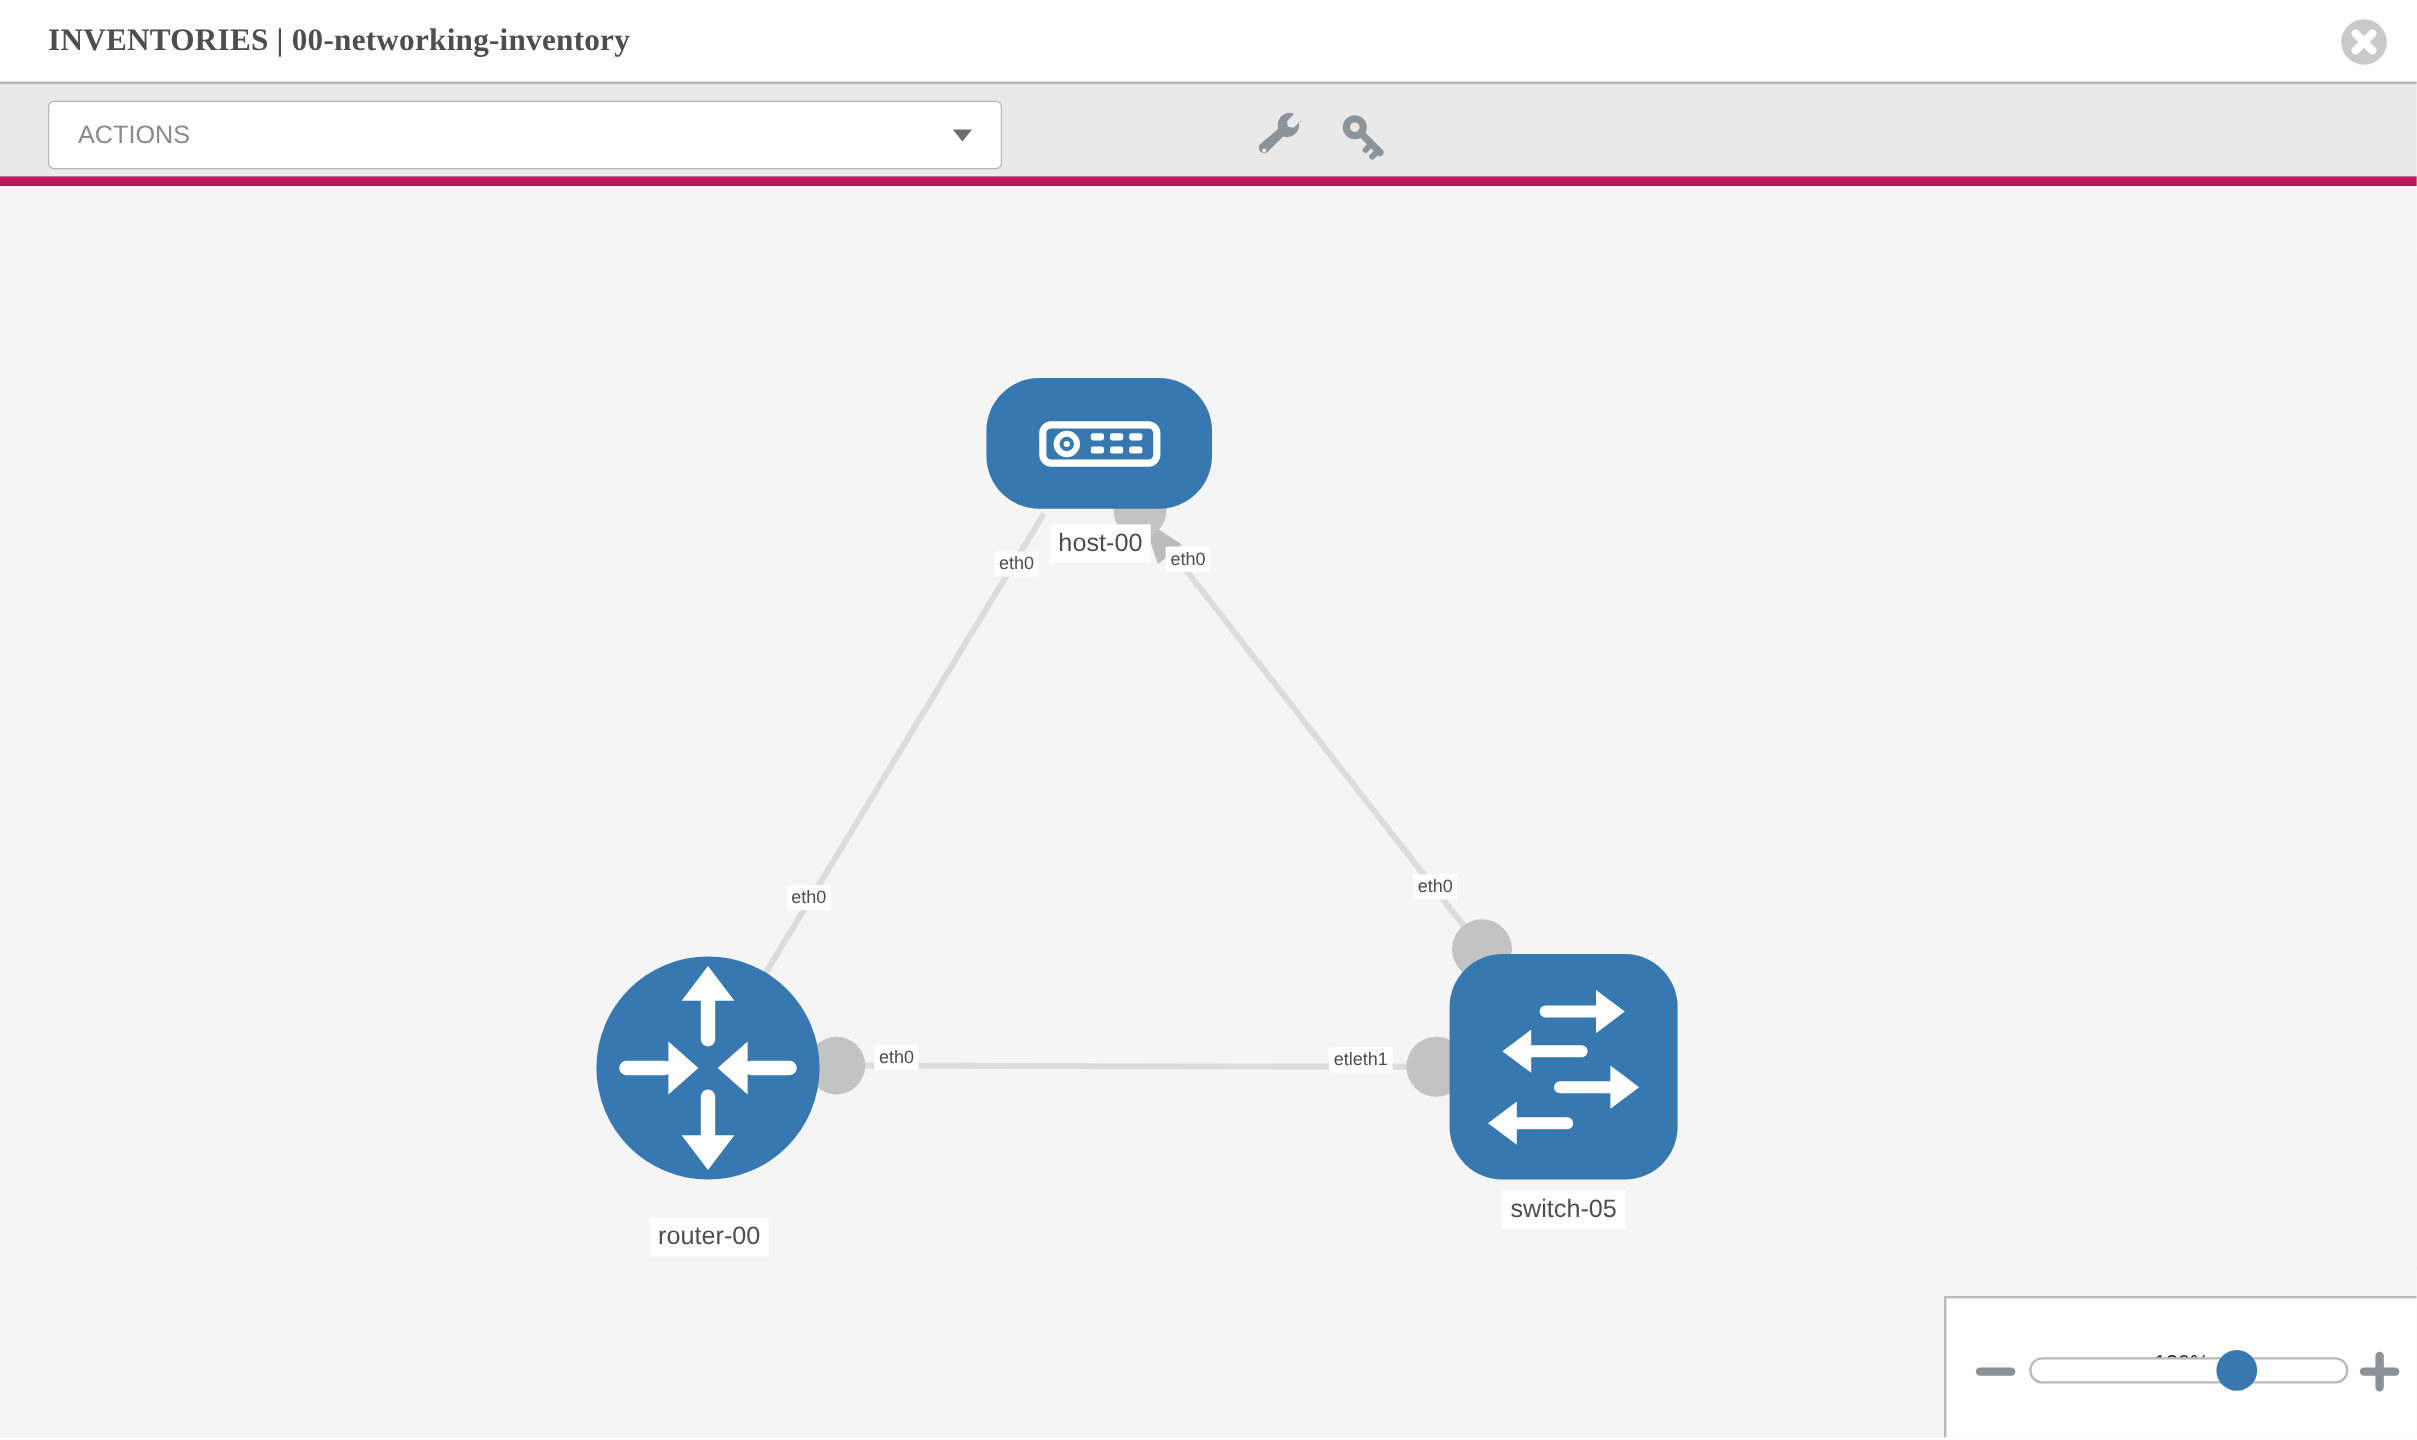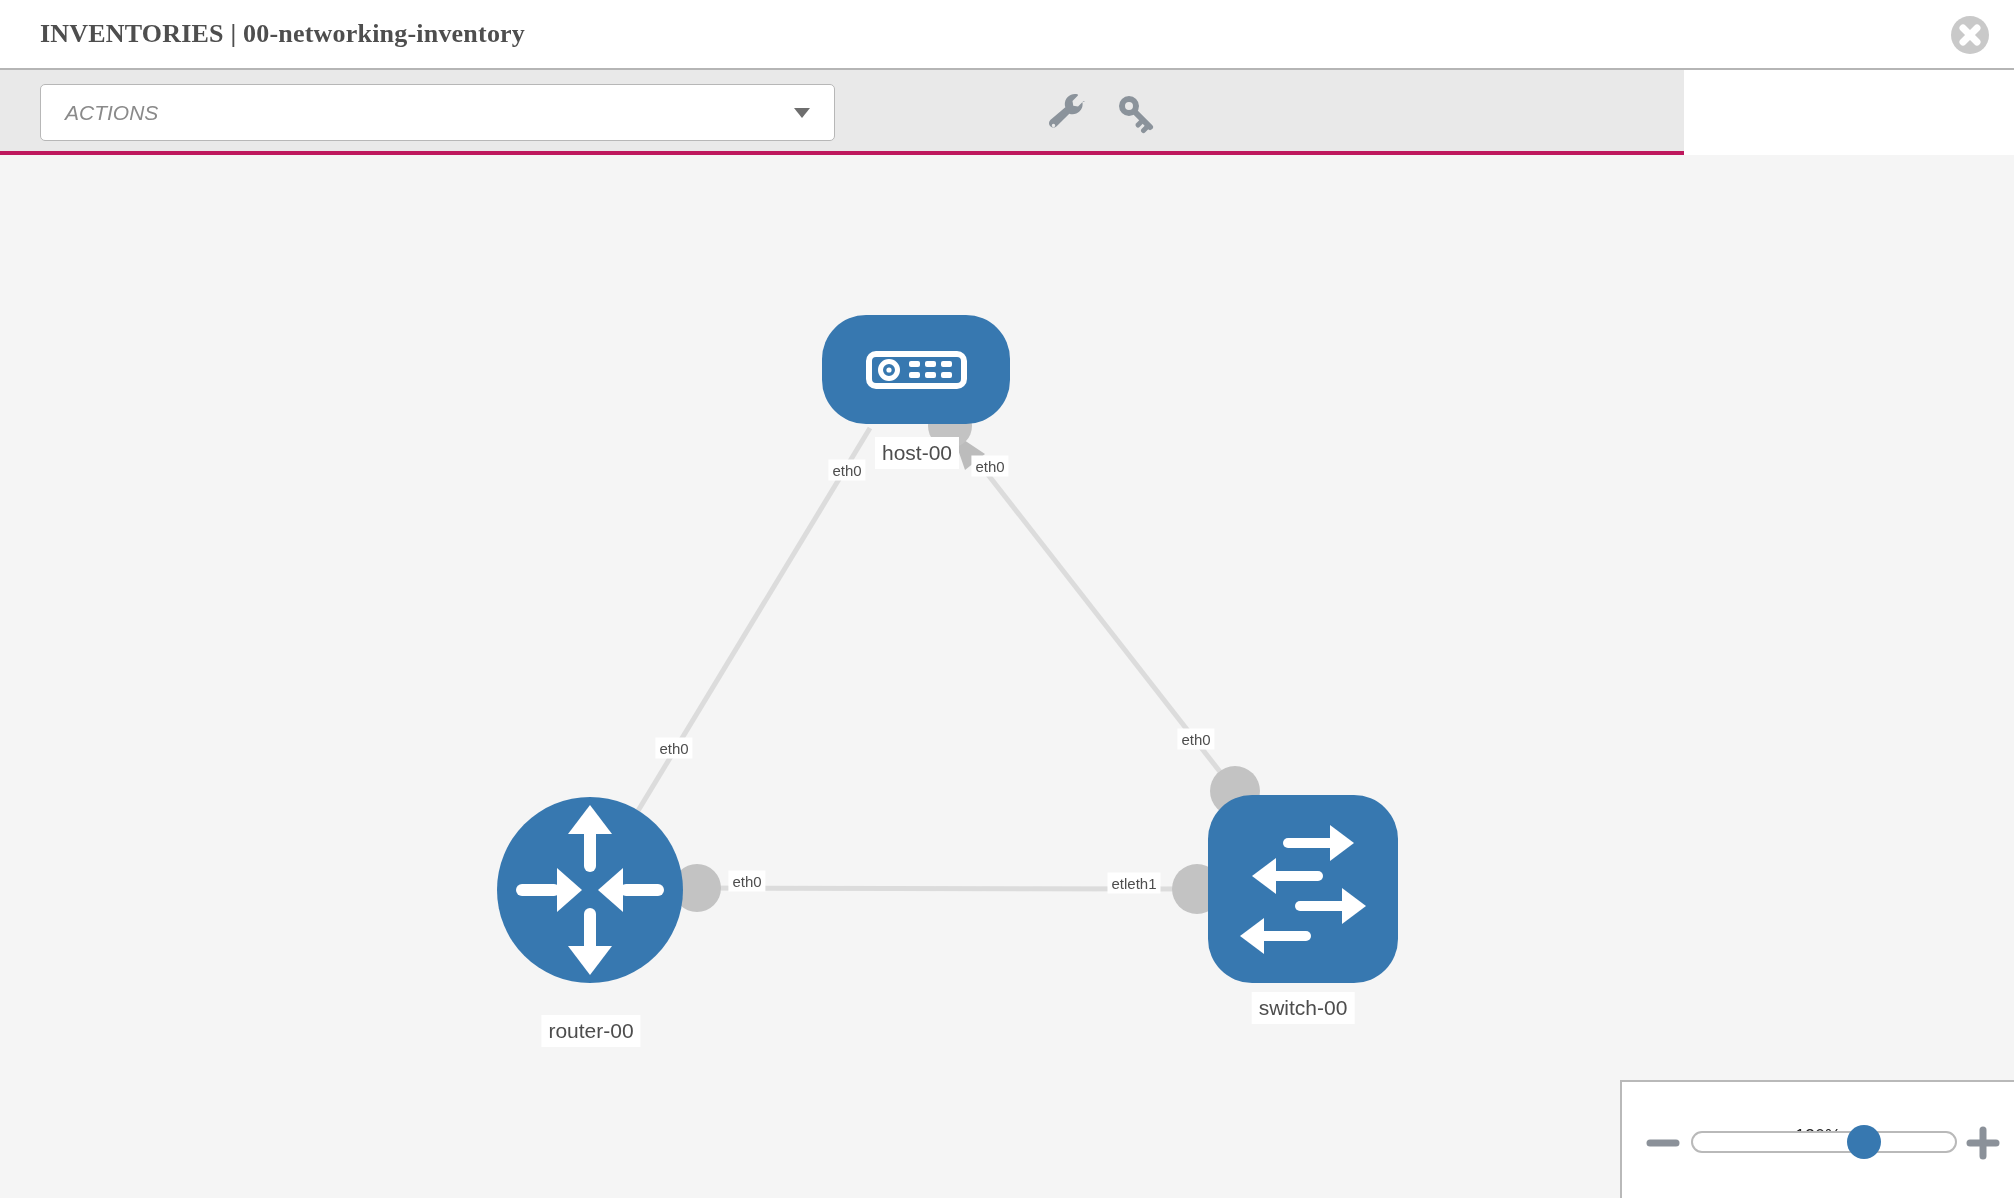--- a/index.html
+++ b/index.html
@@ -7,22 +7,22 @@
               font-family:"Liberation Sans", sans-serif; }
 
   
   .header { position:relative; width:2014px; height:70px; background:#fff;
             border-bottom:2px solid #b5b5b5;font-family:Liberation Serif, serif; }
   .page-title { position:absolute; left:40px; top:50%; transform:translateY(-50%);
                 font-size:26px; font-weight:bold; color:#4e4e4e; letter-spacing:.2px; }
   .close-btn { position:absolute; right:24px; top:15px; width:40px; height:40px; cursor:pointer; }
 
   
-  .toolbar { position:relative; width:1684px; height:85px; background:#e9e9e9;
-             border-bottom:4px solid #be185d;font-style:italic; }
+  .toolbar { position:relative; width:2014px; height:85px; background:#e9e9e9;
+             border-bottom:8px solid #be185d; }
   .select-box { position:absolute; top:14px; height:57px; background:#fff;
                 border:1.5px solid #b7b7b7; border-radius:5px; display:flex;
                 align-items:center; justify-content:space-between; padding:0 24px;
                 cursor:pointer; }
   .select-box .sel-text { font-size:21px; color:#8a8a8a; }
   .select-actions { left:40px;  width:795px; }
   .select-search  { left:1182px; width:798px; }
   .caret { width:0; height:0; border-left:8px solid transparent;
            border-right:8px solid transparent; border-top:10px solid #6e6e6e; }
   .tool-icon { position:absolute; top:24px; cursor:pointer; }
@@ -151,21 +151,21 @@
 
   <div class="diagram-label iface-label" style="left:674px;  top:593px;">eth0</div>
   <div class="diagram-label iface-label" style="left:847px;  top:315px;">eth0</div>
   <div class="diagram-label iface-label" style="left:990px;  top:311px;">eth0</div>
   <div class="diagram-label iface-label" style="left:1196px; top:584px;">eth0</div>
   <div class="diagram-label iface-label" style="left:747px;  top:726px;">eth0</div>
   <div class="diagram-label iface-label" style="left:1134px; top:728px;">etleth1</div>
 
   <div class="diagram-label node-label" style="left:917px;  top:298px;">host-00</div>
   <div class="diagram-label node-label" style="left:591px;  top:856px;margin-top:20px;">router-00</div>
-  <div class="diagram-label node-label" style="left:1303px; top:853px;">switch-00</div>
+  <div class="diagram-label node-label" style="left:1303px; top:853px;">switch-05</div>
 
   <div class="zoom-panel">
     <div class="zoom-level">130%</div>
     <div class="zoom-minus">
       <svg width="34" height="34" viewBox="0 0 34 34">
         <line x1="4" y1="17" x2="30" y2="17" stroke="#8b9199" stroke-width="7" stroke-linecap="round"></line>
       </svg>
     </div>
     <div class="zoom-track"></div>
     <div class="zoom-thumb"></div>

